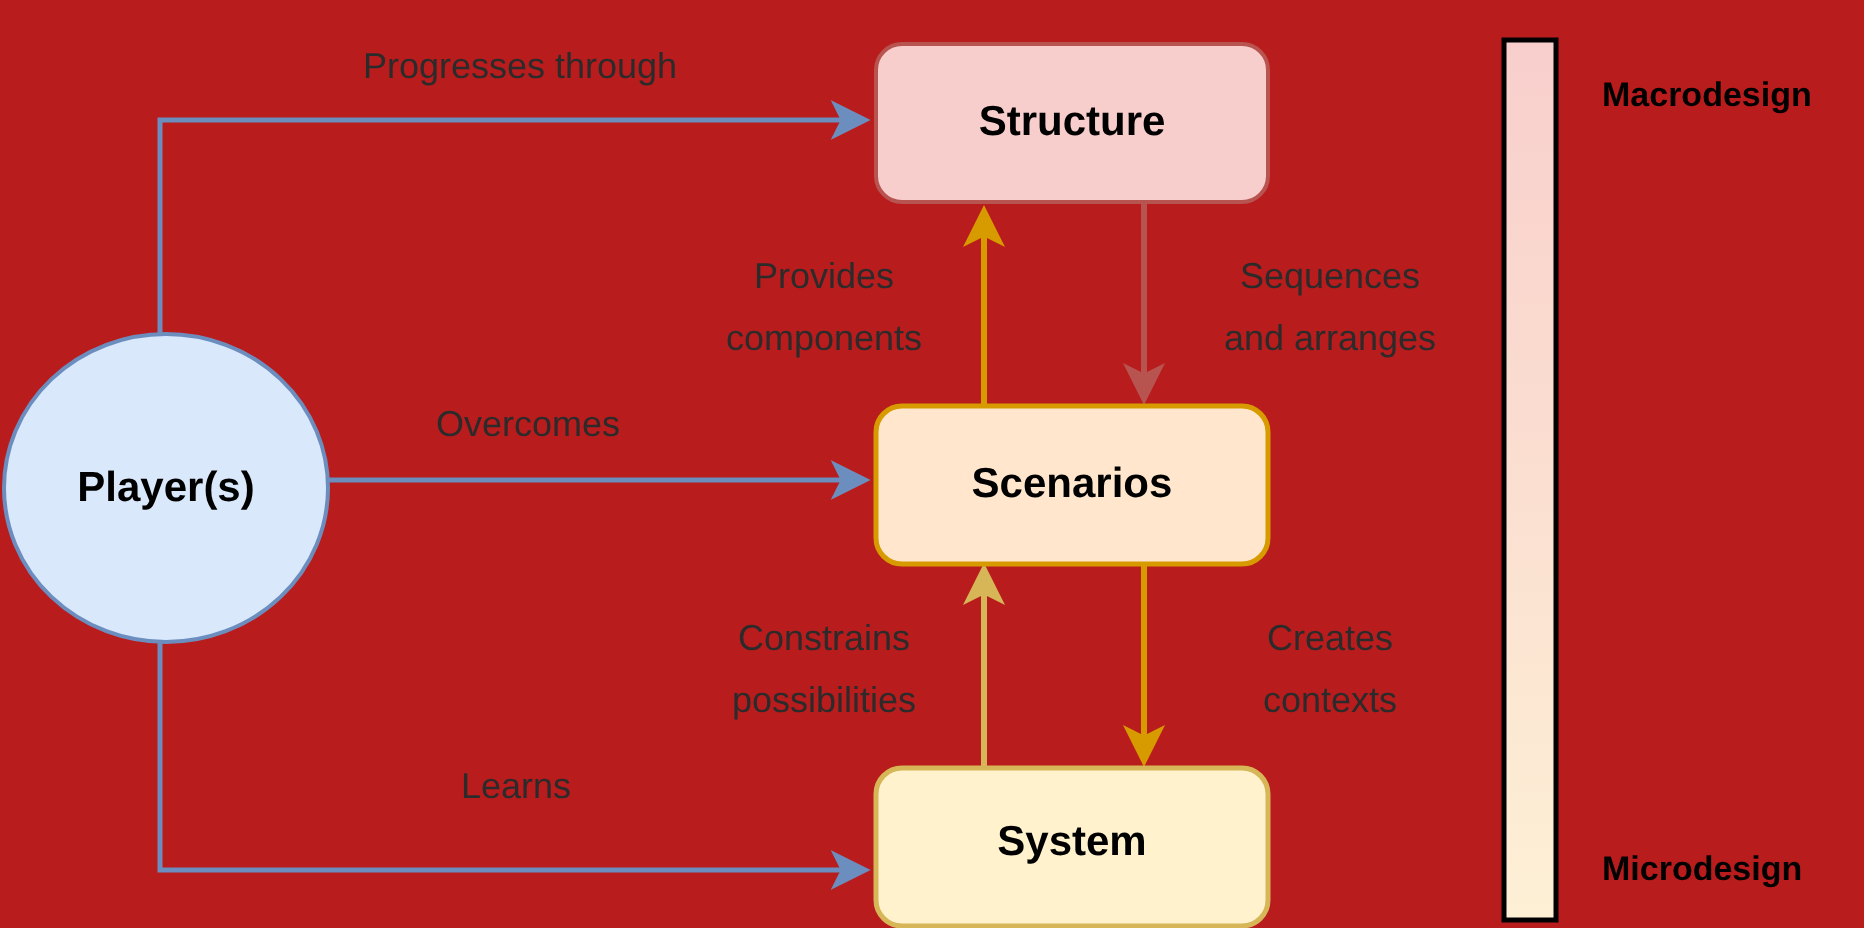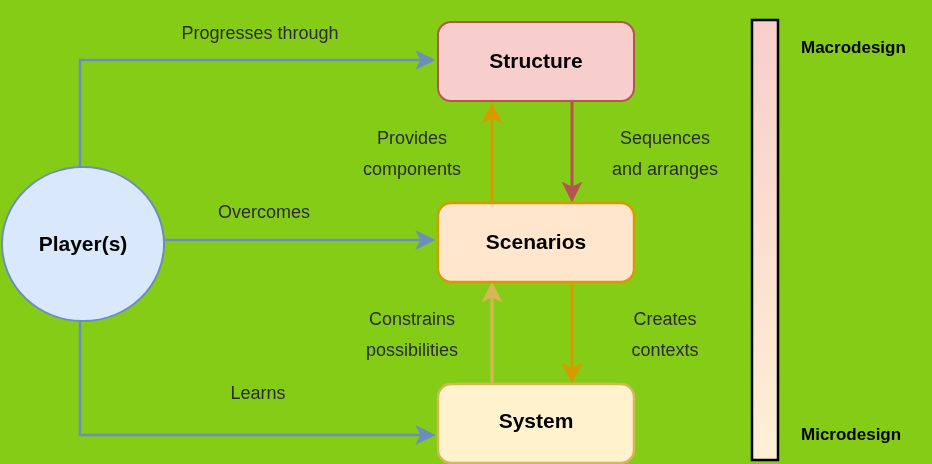--- a/index.html
+++ b/index.html
@@ -7,21 +7,21 @@
     padding: 0;
     background: #ffffff;
   }
   body {
     font-family: "Liberation Sans", sans-serif;
   }
   #canvas {
     position: relative;
     width: 932px;
     height: 464px;
-    background: #84cc16;
+    background: #b91c1c;
     overflow: hidden;
   }
   #diagram-svg {
     position: absolute;
     left: 0;
     top: 0;
     width: 932px;
     height: 464px;
   }
   .node-label {

